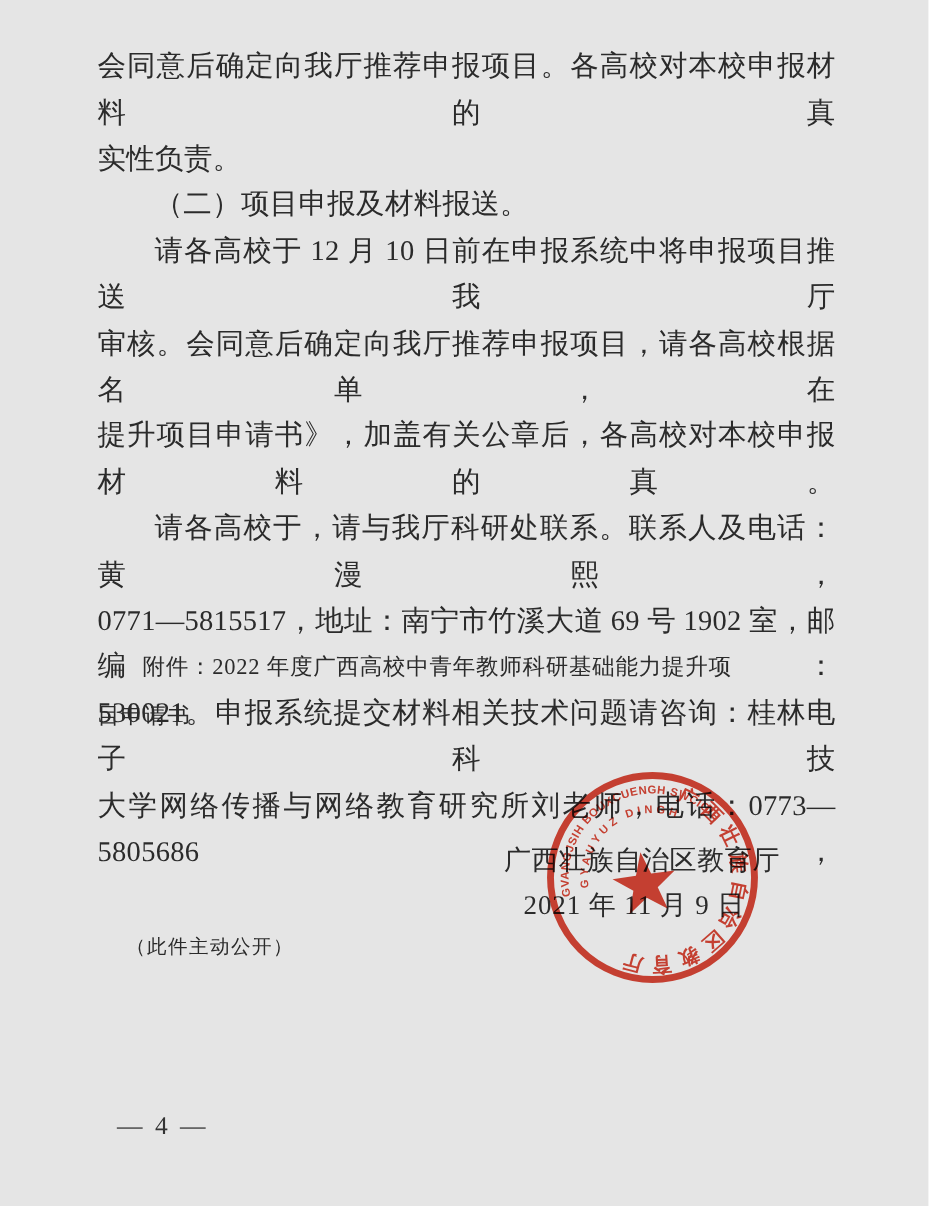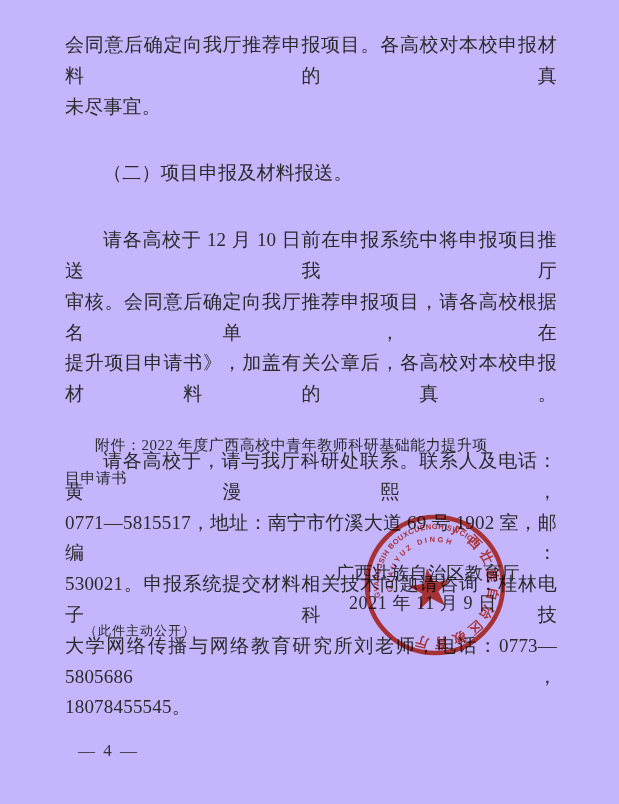--- a/index.html
+++ b/index.html
@@ -1,33 +1,33 @@
 <!DOCTYPE html>
 <html><head>
 <meta charset="utf-8">
 <style>
   html,body{margin:0;padding:0;}
   body{
     width:619px;height:804px;position:relative;background:#ffffff;overflow:hidden;
     font-family:"Liberation Serif","DejaVu Serif",serif;
     color:#2b2b2b;
   }
-  .page{position:absolute;inset:0;background:#c4b5fd;}
+  .page{position:absolute;inset:0;background:#e5e5e5;}
   
   .body-text{
     position:absolute;left:65px;top:30px;width:492px;
     font-size:19px;line-height:30.8px;letter-spacing:0.2px;
   }
   .line{white-space:nowrap;}
   .line.justify{
     white-space:normal;
     text-align:justify;text-align-last:justify;
     -moz-text-align-last:justify;
   }
-  .line.indent{text-indent:2em;margin-top:36px;}
+  .line.indent{text-indent:2em;}
   
   .attachment{
     position:absolute;left:65px;top:429px;width:500px;
     font-size:15px;line-height:33px;letter-spacing:0.5px;
   }
   .attachment .att-line2{}
   .attachment .att-line1{text-indent:2em;}
   
   .sig-org{
     position:absolute;left:336px;top:561px;
@@ -53,30 +53,29 @@
     font-size:17px;letter-spacing:2px;white-space:nowrap;color:#333;
   }
 </style>
 </head>
 <body>
 
 <div class="page">
 
   <div class="body-text">
     <div class="line justify">会同意后确定向我厅推荐申报项目。各高校对本校申报材料的真</div>
-    <div class="line">未尽事宜。</div>
+    <div class="line">实性负责。</div>
     <div class="line indent">（二）项目申报及材料报送。</div>
     <div class="line justify indent">请各高校于 12 月 10 日前在申报系统中将申报项目推送我厅</div>
     <div class="line justify">审核。会同意后确定向我厅推荐申报项目，请各高校根据名单，在</div>
     <div class="line justify">提升项目申请书》，加盖有关公章后，各高校对本校申报材料的真。</div>
     <div class="line justify indent">请各高校于，请与我厅科研处联系。联系人及电话：黄漫熙，</div>
     <div class="line justify">0771—5815517，地址：南宁市竹溪大道 69 号 1902 室，邮编：</div>
     <div class="line justify">530021。申报系统提交材料相关技术问题请咨询：桂林电子科技</div>
     <div class="line justify">大学网络传播与网络教育研究所刘老师，电话：0773—5805686，</div>
-    <div class="line">18078455545。</div>
   </div>
 
   <div class="attachment">
     <div class="att-line1">附件：2022 年度广西高校中青年教师科研基础能力提升项</div>
     <div class="att-line2">目申请书</div>
   </div>
 
   <div class="sig-org">广西壮族自治区教育厅</div>
   <div class="sig-date">2021 年 11 月 9 日</div>
 

